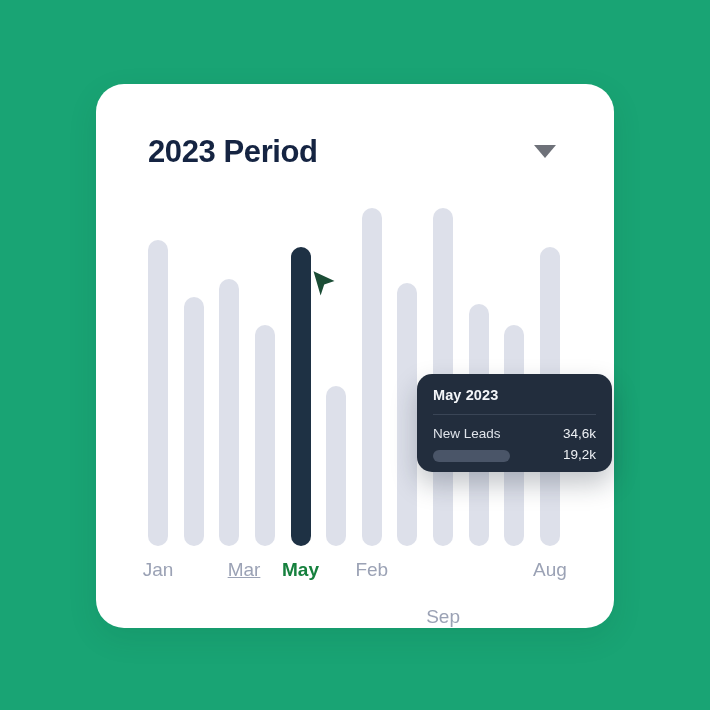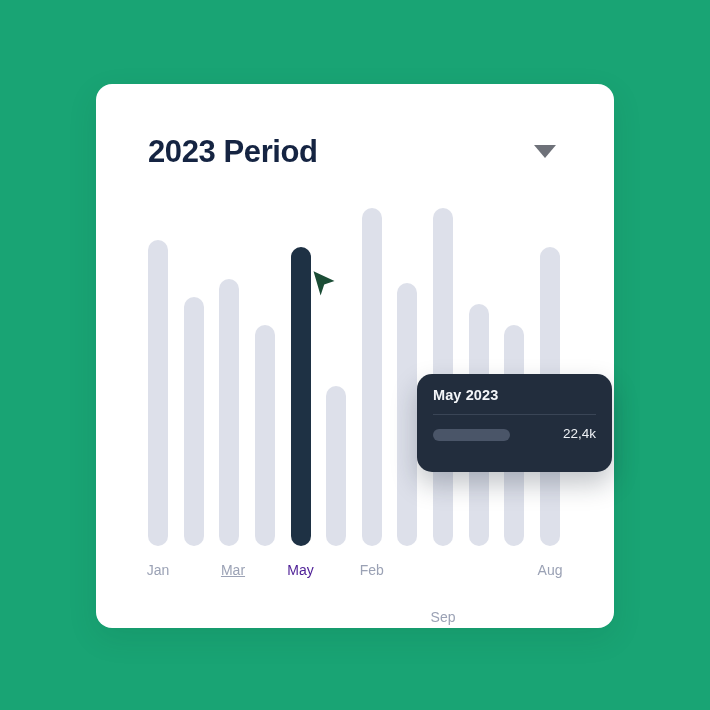--- a/index.html
+++ b/index.html
@@ -23,21 +23,21 @@
   }
 
   
   .card {
     position: absolute;
     left: 96px;
     top: 84px;
     width: 518px;
     height: 544px;
     background: #ffffff;
-    border-radius: 16px;
+    border-radius: 28px;
     box-shadow: 0 10px 30px rgba(9, 60, 42, 0.10);
   }
 
   
   .card-header {
     position: absolute;
     left: 52px;
     top: 44px;
     width: 414px;
     height: 46px;
@@ -104,30 +104,30 @@
     position: absolute;
     left: 52px;
     top: 472px;   
     width: 412px;
     height: 28px;
   }
 
   .axis-label {
     position: absolute;
     top: 0;
-    font-size: 14px;
+    font-size: 19px;
     color: #9ba2b5;
     line-height: 28px;
     white-space: nowrap;
     transform: translateX(-50%);
   }
 
   .axis-label.is-active {
-    color: #4c1d95;
-    font-weight: normal;
+    color: #15803d;
+    font-weight: bold;
   }
 
   
   .tooltip {
     position: absolute;
     left: 321px;
     top: 290px;
     width: 195px;
     height: 98px;
     background: #222d3d;
@@ -225,36 +225,40 @@
           <div class="bar" style="left: 249.455px; height: 263px;"></div>
           <div class="bar" style="left: 285.091px; height: 338px;"></div>
           <div class="bar" style="left: 320.727px; height: 242px;"></div>
           <div class="bar" style="left: 356.364px; height: 221px;"></div>
           <div class="bar" style="left: 392px; height: 299px;"></div>
         </div>
     </div>
 
     <div class="axis" id="axis">
         <span class="axis-label" style="left: 10px;">Jan</span>
-        <span class="axis-label" style="left: 85px; text-decoration: underline;">Mar</span>
+        <span class="axis-label" style="left: 96px; text-decoration: underline;">Mar</span>
         <span class="axis-label is-active" style="left: 152.545px;">May</span>
         <span class="axis-label" style="left: 223.818px;">Feb</span>
         <span class="axis-label" style="left: 295.091px; margin-top: 47px;">Sep</span>
         <span class="axis-label" style="left: 402px;">Aug</span>
       </div>
 
     <div class="tooltip">
       <div class="tooltip-title">May 2023</div>
 
       <div class="tooltip-divider"></div>
 
       <div class="tooltip-rows">
         <div class="tooltip-row">
+          <span class="tooltip-row-label">New Leads</span>
+          <span class="tooltip-row-value">34,6k</span>
+        </div>
+        <div class="tooltip-row">
           <span class="skeleton-pill"></span>
-          <span class="tooltip-row-value">22,4k</span>
+          <span class="tooltip-row-value">19,2k</span>
         </div>
       </div>
     </div>
 
   </div>
 
   <svg class="cursor" viewBox="0 0 30 36">
     <path d="M5.5 3.2 L26.5 13.0 L16.2 16.6 L12.6 27.5 Z" fill="#1b4d36" stroke="#ffffff" stroke-width="3.4" stroke-linejoin="round"></path>
     <path d="M5.5 3.2 L26.5 13.0 L16.2 16.6 L12.6 27.5 Z" fill="#1b4d36"></path>
   </svg>

